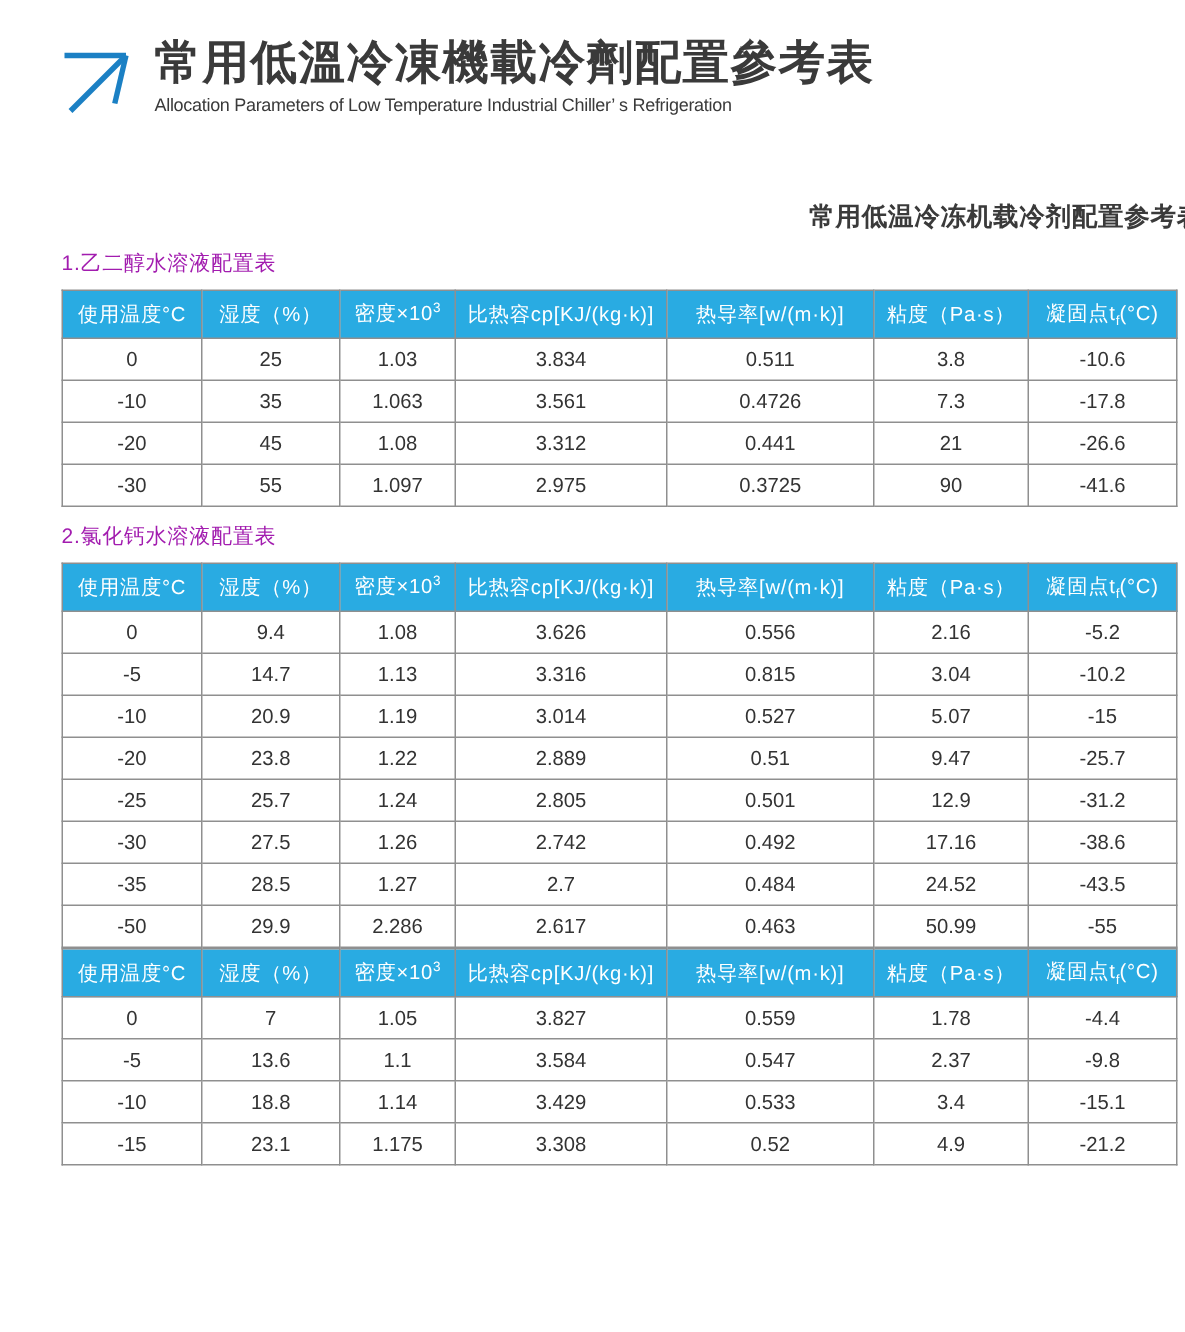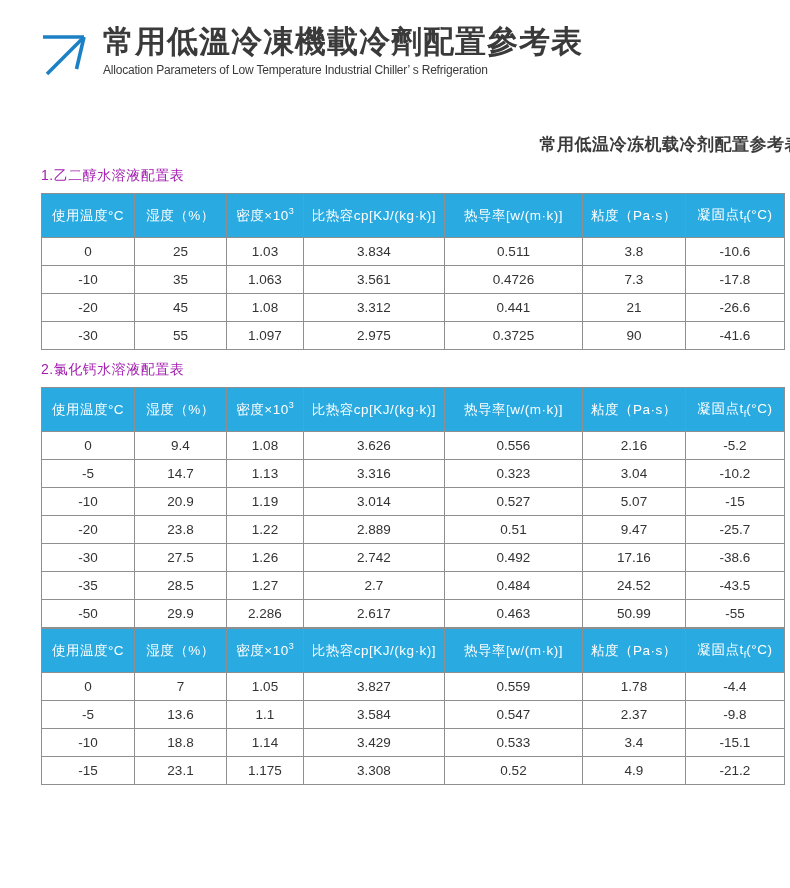--- a/index.html
+++ b/index.html
@@ -53,21 +53,21 @@
     margin-left:29px;
     width:743px;
     text-align:center;
     font-size:13.5px;
     color:#333;
   }
   table.data th{
     background:var(--header-bg);
     color:var(--header-text);
     font-weight:normal;
-    height:44px;
+    height:32px;
     font-size:13.5px;
     letter-spacing:0.5px;
     padding:0 2px;
   }
   table.data td{
     height:28px;
     padding:0 2px;
     background:#fff;
   }
   table.data th,table.data td{
@@ -192,41 +192,50 @@
           <td>3.626</td>
           <td>0.556</td>
           <td>2.16</td>
           <td>-5.2</td>
         </tr>
         <tr>
           <td>-5</td>
           <td>14.7</td>
           <td>1.13</td>
           <td>3.316</td>
-          <td>0.323</td>
+          <td>0.815</td>
           <td>3.04</td>
           <td>-10.2</td>
         </tr>
         <tr>
           <td>-10</td>
           <td>20.9</td>
           <td>1.19</td>
           <td>3.014</td>
           <td>0.527</td>
           <td>5.07</td>
           <td>-15</td>
         </tr>
         <tr>
           <td>-20</td>
           <td>23.8</td>
           <td>1.22</td>
           <td>2.889</td>
           <td>0.51</td>
           <td>9.47</td>
           <td>-25.7</td>
+        </tr>
+        <tr>
+          <td>-25</td>
+          <td>25.7</td>
+          <td>1.24</td>
+          <td>2.805</td>
+          <td>0.501</td>
+          <td>12.9</td>
+          <td>-31.2</td>
         </tr>
         <tr>
           <td>-30</td>
           <td>27.5</td>
           <td>1.26</td>
           <td>2.742</td>
           <td>0.492</td>
           <td>17.16</td>
           <td>-38.6</td>
         </tr>

